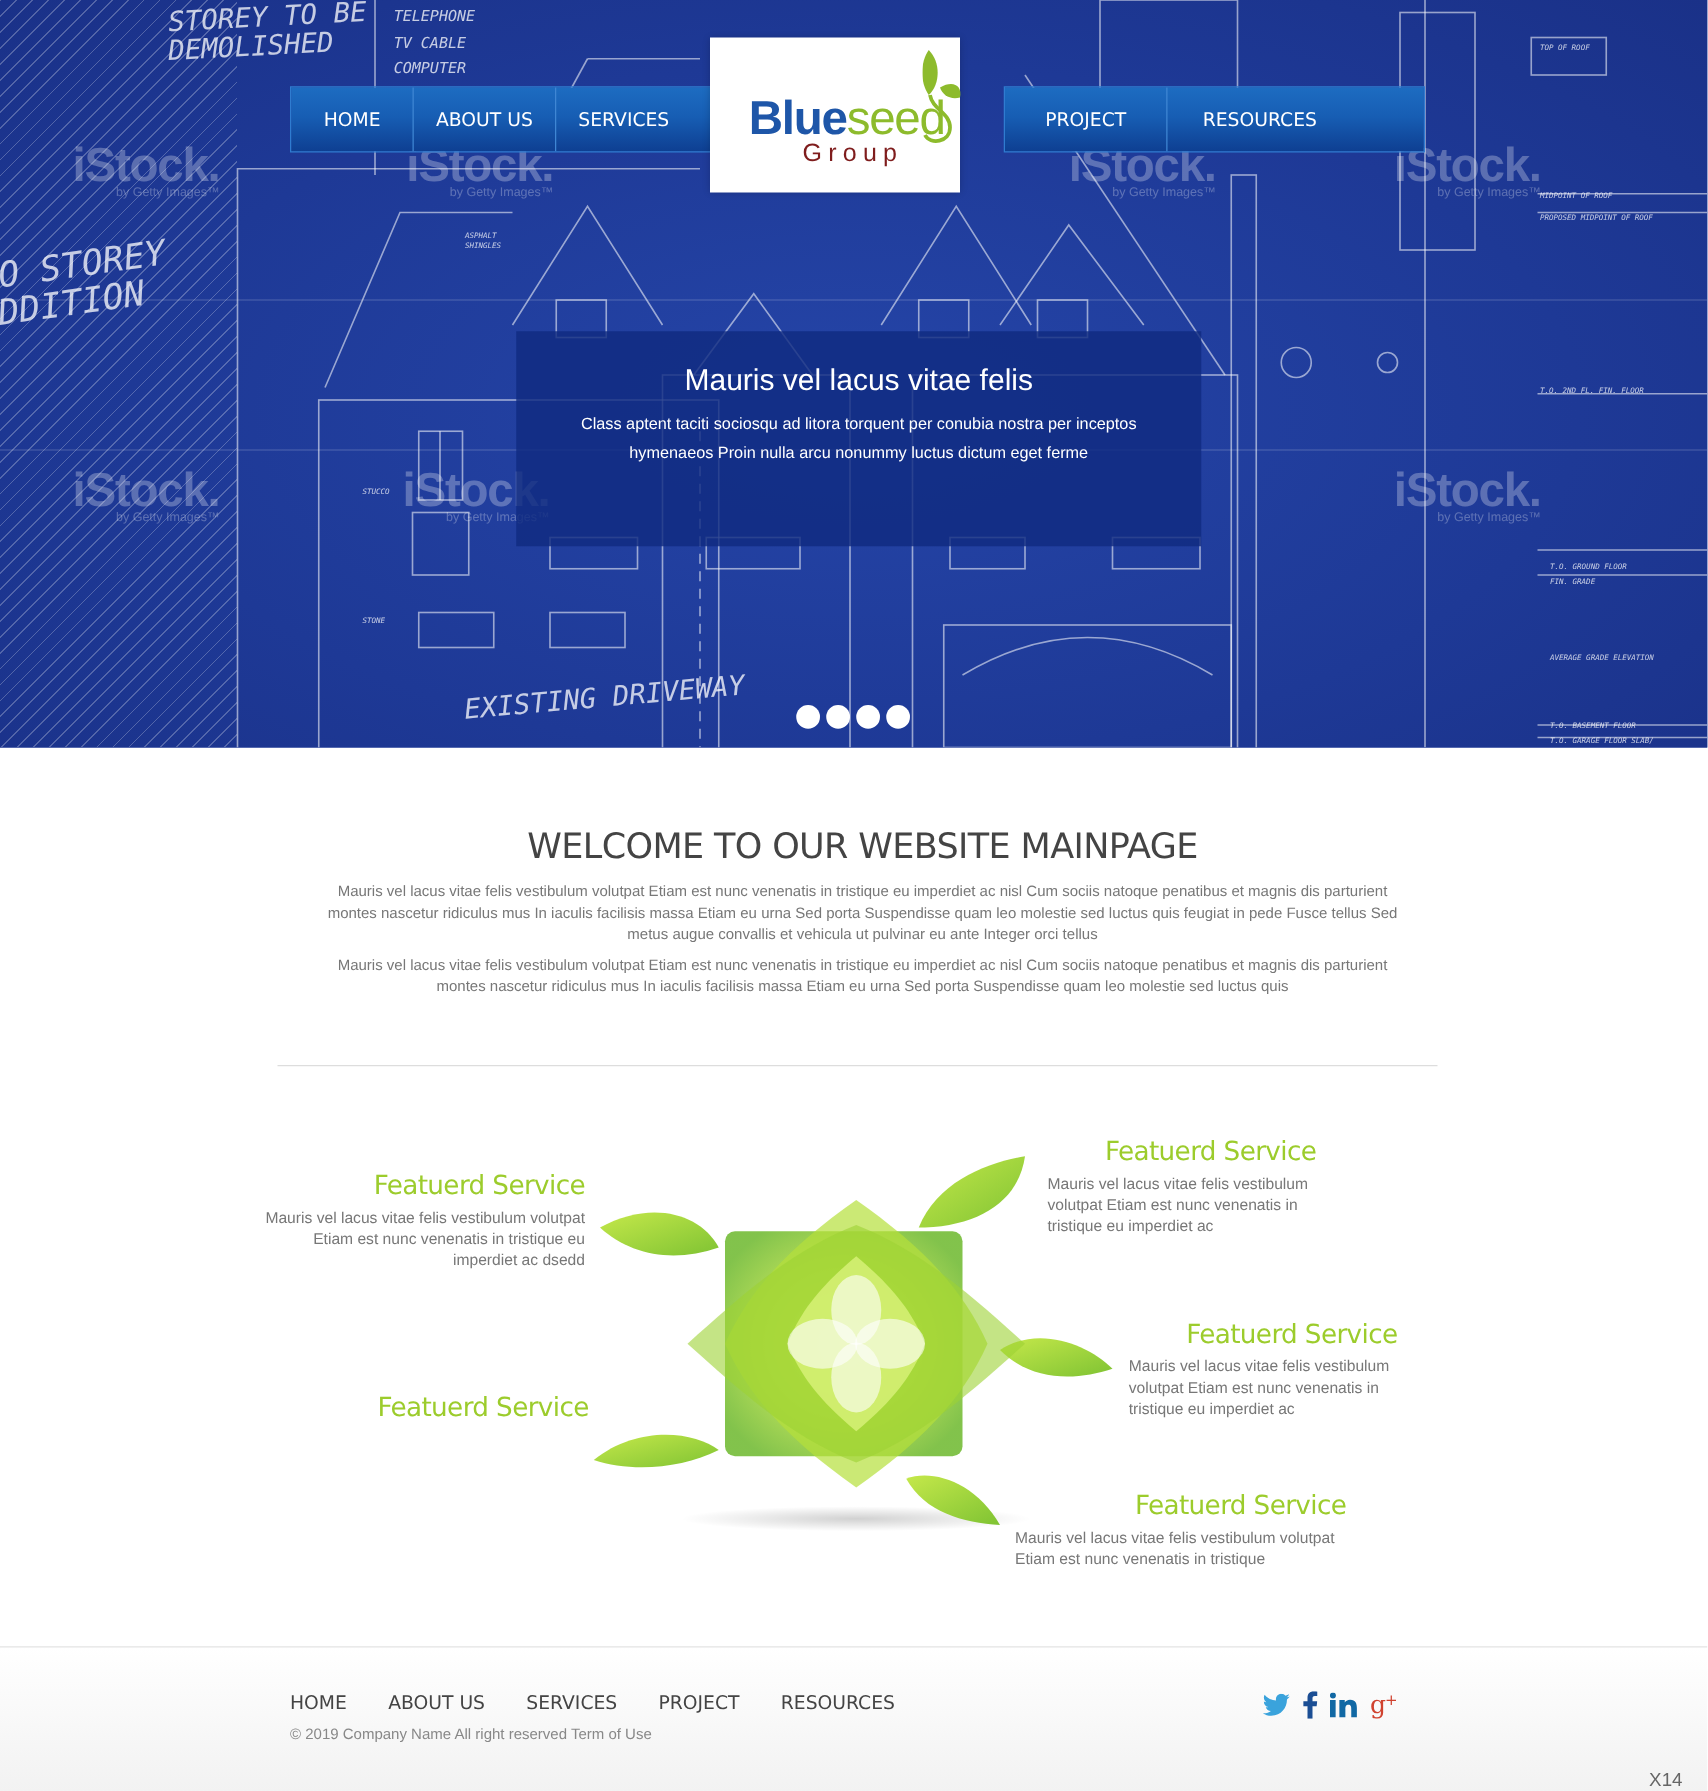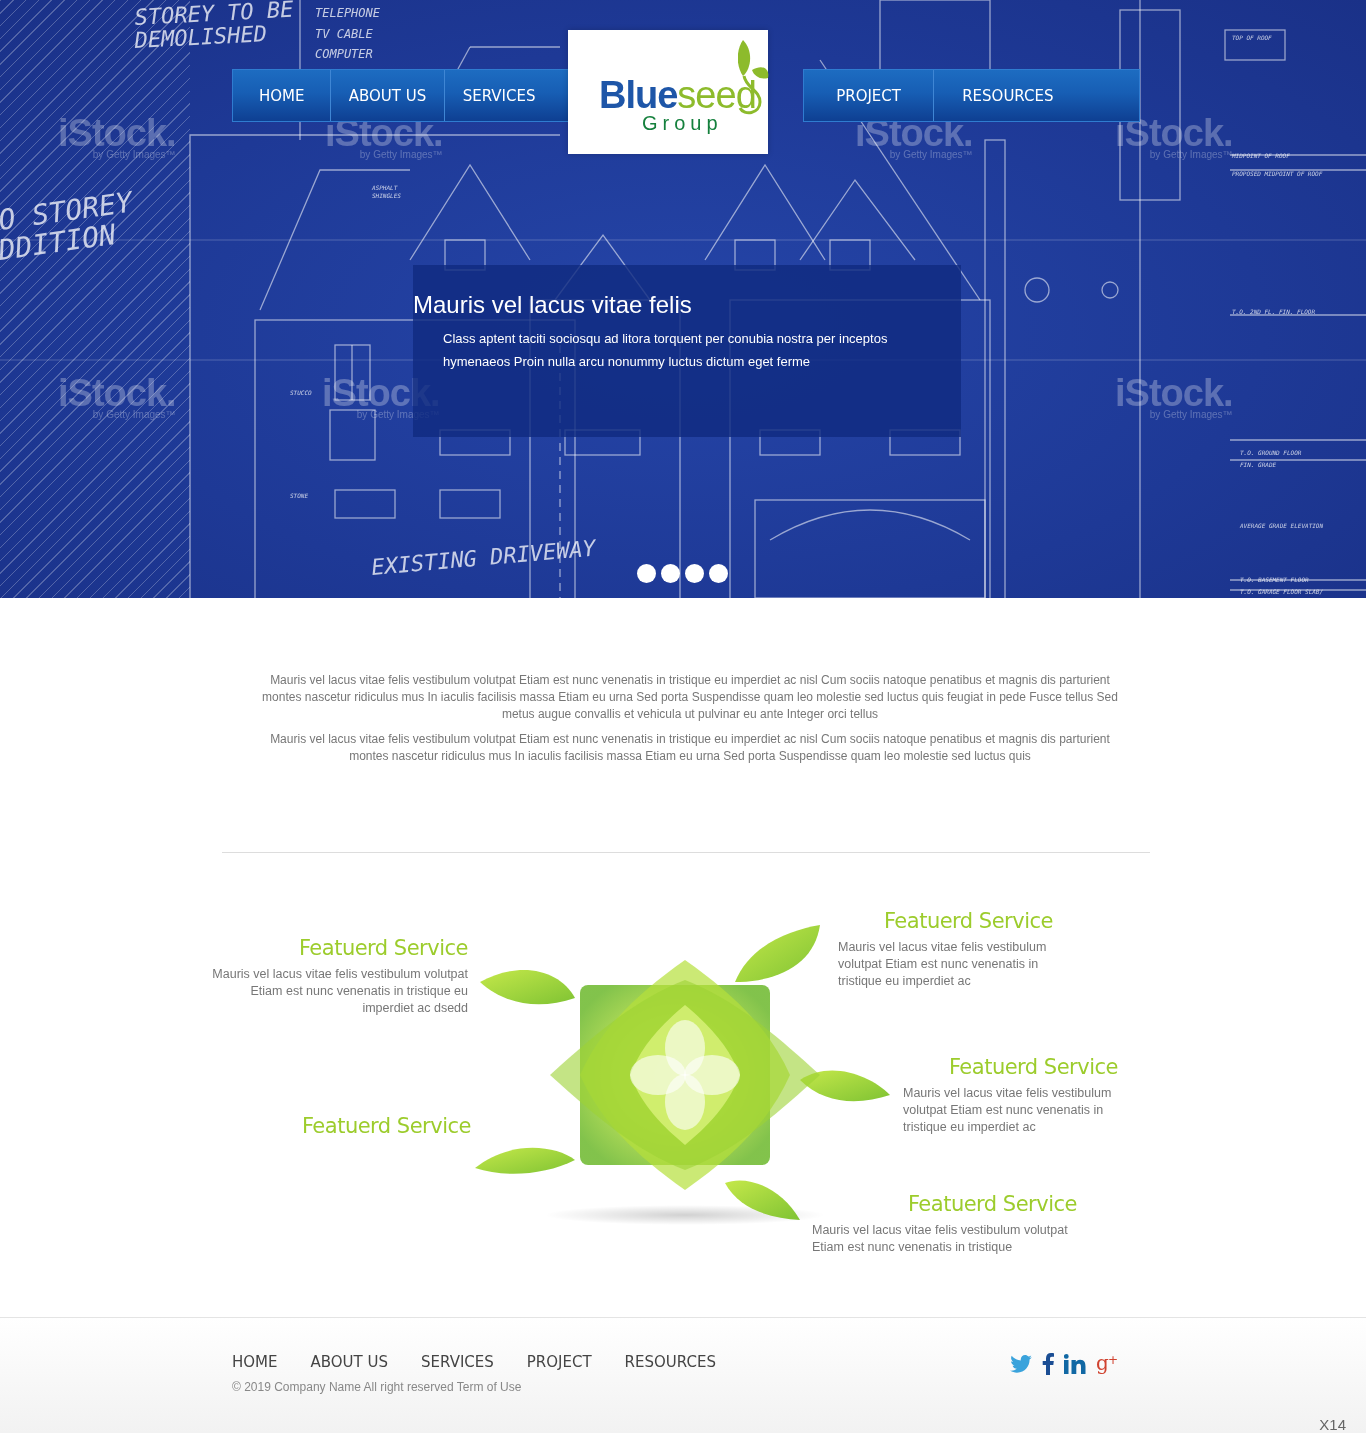--- a/index.html
+++ b/index.html
@@ -31,26 +31,26 @@
 .nav .item{display:flex;align-items:center;justify-content:center;color:#fff;font-size:15px;
   font-family:"DejaVu Sans",sans-serif;letter-spacing:0;border-right:1px solid #3f86d4;height:100%;cursor:pointer;}
 .nav .item:last-child{border-right:none;}
 
 
 .logo{position:absolute;left:568px;top:30px;width:200px;height:124px;background:#fff;
   box-shadow:0 0 6px rgba(0,0,0,.2);}
 .logo .word{position:absolute;left:31px;top:44px;font-size:38px;font-weight:bold;letter-spacing:-1px;font-family:"Liberation Sans",sans-serif;}
 .logo .blue{color:#1e56a8;}
 .logo .green{color:#8dbb2c;font-weight:normal;}
-.logo .grp{position:absolute;left:74px;top:82px;font-size:20px;letter-spacing:5px;color:#15803d;}
+.logo .grp{position:absolute;left:74px;top:82px;font-size:20px;letter-spacing:5px;color:#7f1d1d;}
 .logo svg{position:absolute;left:170px;top:8px;}
 
 
 .caption{position:absolute;left:413px;top:265px;width:548px;height:172px;
-  background:rgba(16,43,128,0.82);text-align:left;color:#fff;}
+  background:rgba(16,43,128,0.82);text-align:center;color:#fff;}
 .caption .t1{font-size:24px;margin-top:26px;}
 .caption .t2{font-size:33px;margin-top:2px;}
 .caption .t3{font-size:13px;line-height:23px;margin-top:8px;padding:0 30px;}
 
 
 .dots{position:absolute;left:637px;top:564px;display:flex;gap:5px;}
 .dots span{width:19px;height:19px;border-radius:50%;background:#fff;display:block;cursor:pointer;}
 
 
 .welcome{position:absolute;left:250px;top:660px;width:880px;text-align:center;}
@@ -194,20 +194,21 @@
   <div class="word"><span class="blue">Blue</span><span class="green">seed</span></div>
   <div class="grp">Group</div>
 </div>
 
 <nav class="nav right">
   <a class="item" style="width:131px">PROJECT</a>
   <a class="item" style="width:206px;justify-content:flex-start;padding-left:28px">RESOURCES</a>
 </nav>
 
 <section class="welcome">
+  <h1>WELCOME TO OUR WEBSITE MAINPAGE</h1>
   <p>Mauris vel lacus vitae felis vestibulum volutpat Etiam est nunc venenatis in tristique eu imperdiet ac nisl Cum sociis natoque penatibus et magnis dis parturient montes nascetur ridiculus mus In iaculis facilisis massa Etiam eu urna Sed porta Suspendisse quam leo molestie sed luctus quis feugiat in pede Fusce tellus Sed metus augue convallis et vehicula ut pulvinar eu ante Integer orci tellus</p>
   <p>Mauris vel lacus vitae felis vestibulum volutpat Etiam est nunc venenatis in tristique eu imperdiet ac nisl Cum sociis natoque penatibus et magnis dis parturient montes nascetur ridiculus mus In iaculis facilisis massa Etiam eu urna Sed porta Suspendisse quam leo molestie sed luctus quis</p>
 </section>
 <div class="divider"></div>
 
 <svg class="flower" width="430" height="310" viewBox="0 0 430 310">
   <defs>
     <radialGradient id="g1" cx="50%" cy="50%" r="60%">
       <stop offset="0%" stop-color="#e8ff5a"></stop>
       <stop offset="60%" stop-color="#a6d63a"></stop>

